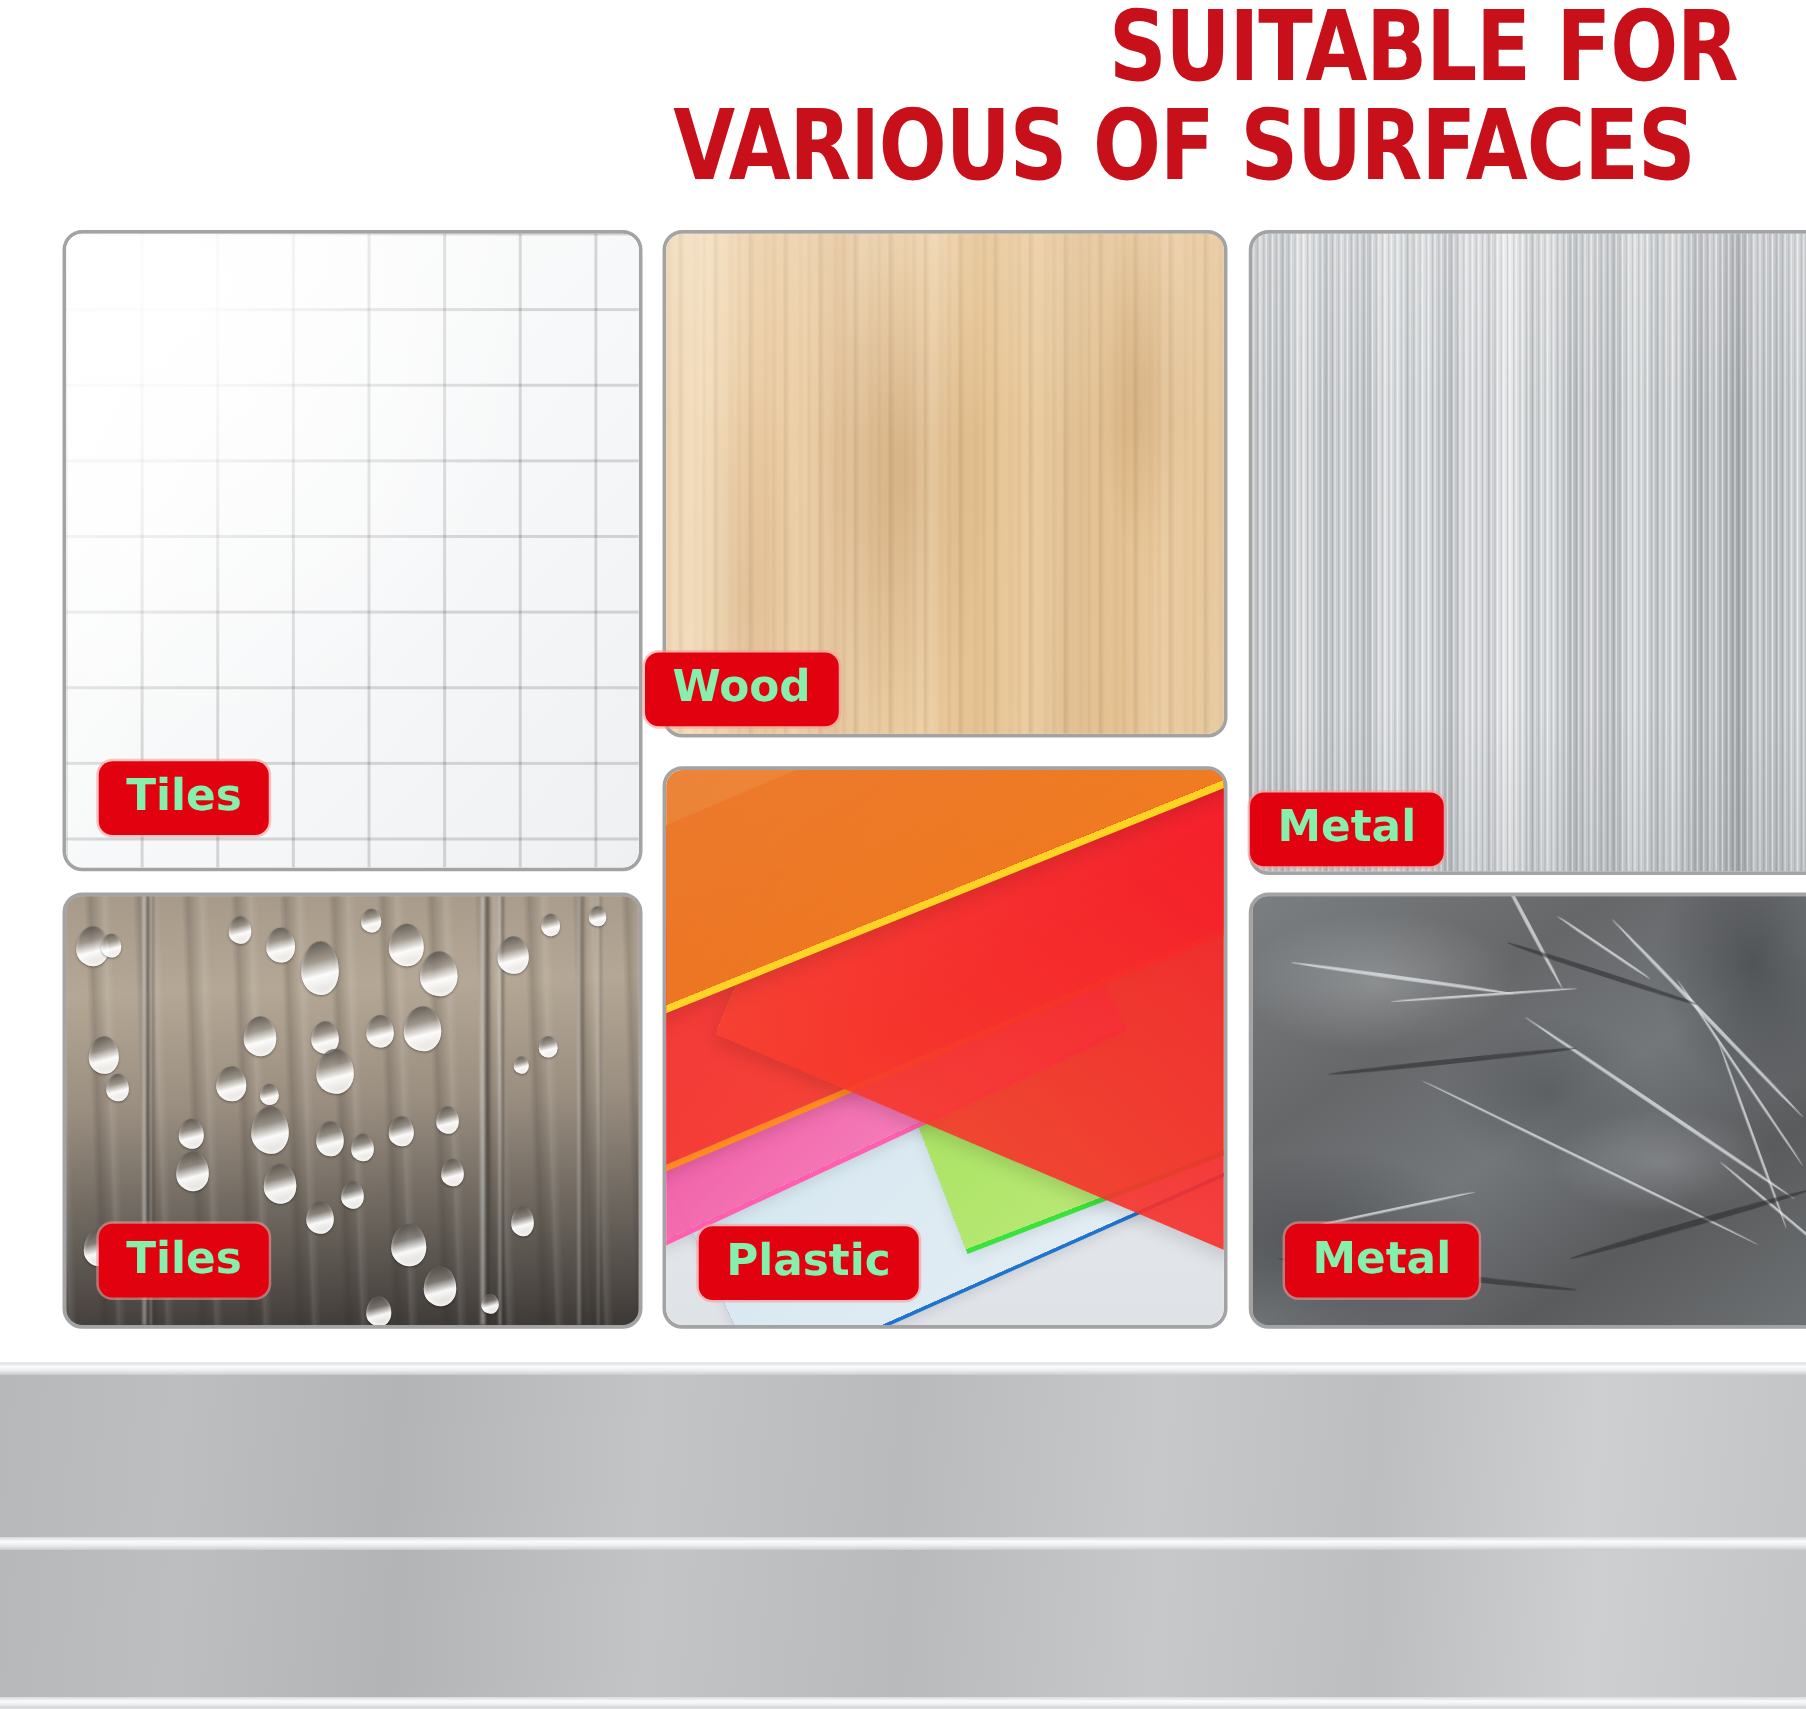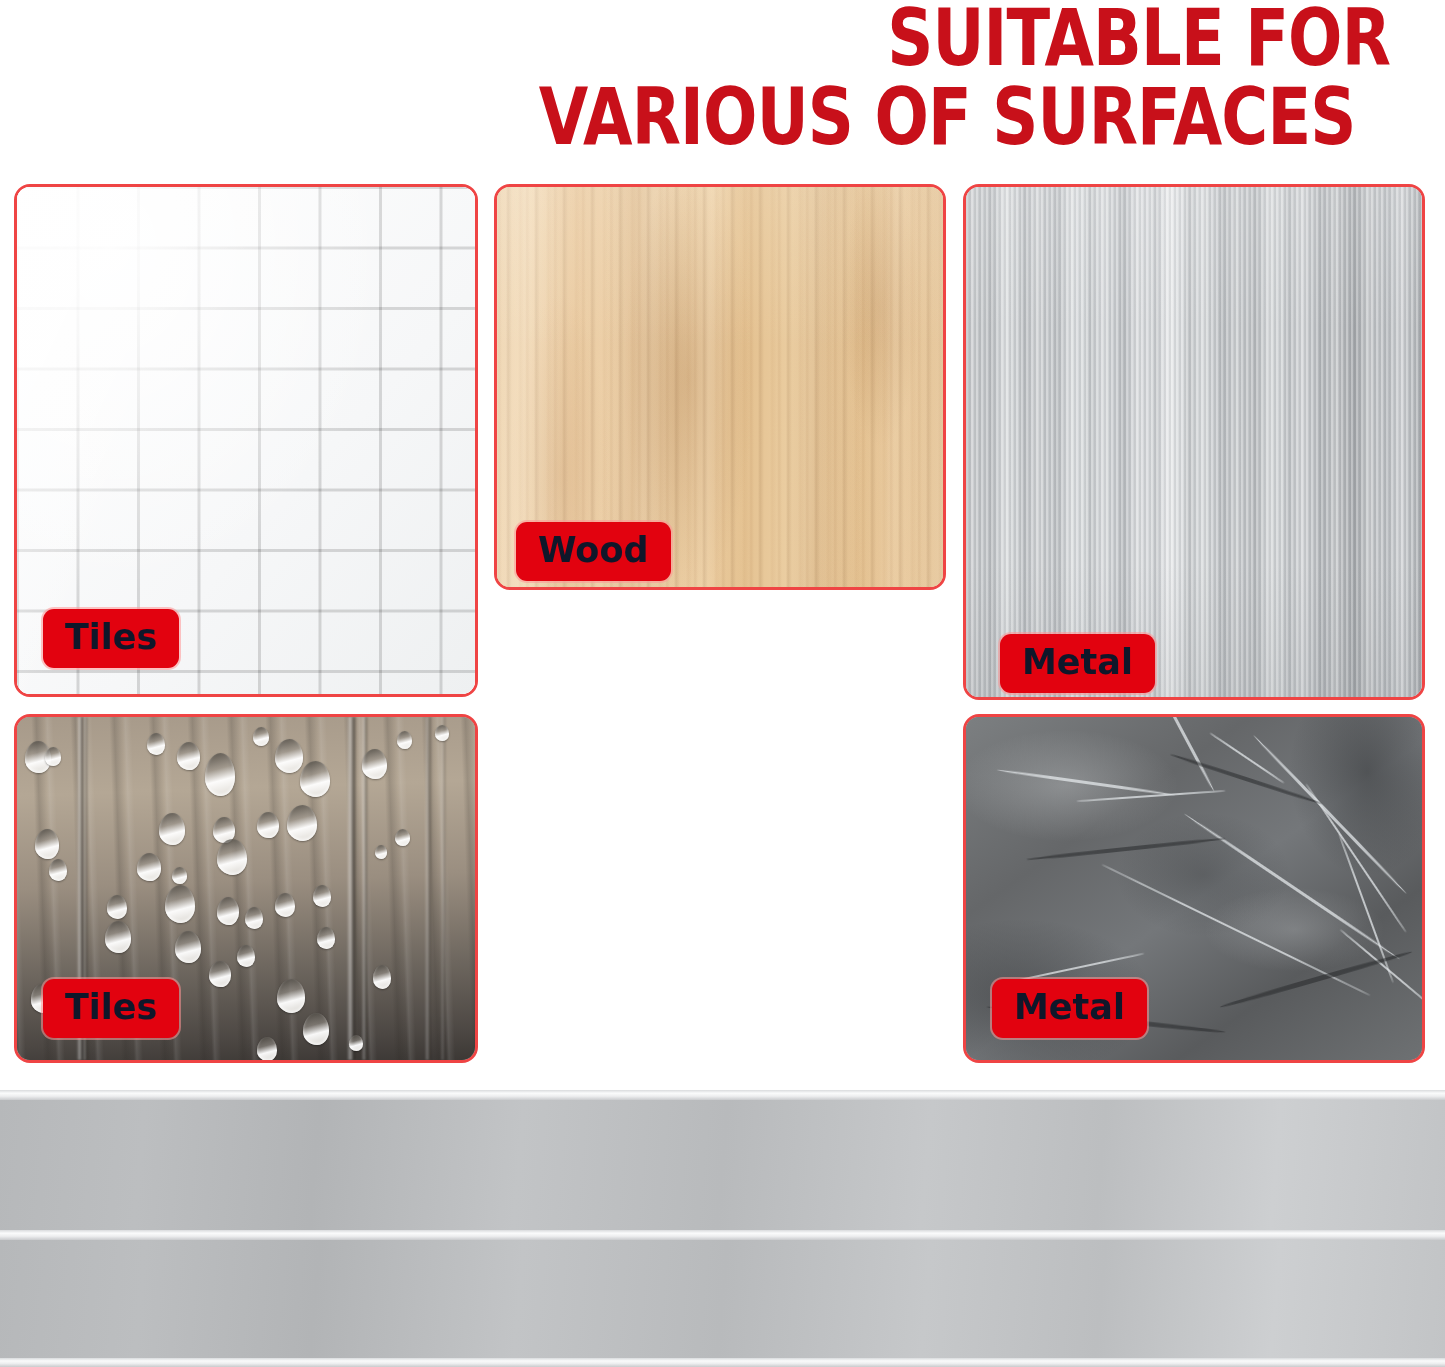--- a/index.html
+++ b/index.html
@@ -27,31 +27,32 @@
     transform:scaleX(0.82);
     transform-origin:center center;
     white-space:nowrap;
   }
   .title-line.l1{ font-size:78px; }
   .title-line.l2{ font-size:78px; margin-top:6px; }
 
   
   .panel{
     position:absolute;
-    border:3px solid #ef4444;
+    border:3px solid #a3a3a3;
     border-radius:16px;
     overflow:hidden;
     background:#fff;
+    margin-left:36px;
   }
   .panel .tex{ position:absolute; inset:0; }
 
   .badge{
     position:absolute;
     background:#E2020F;
-    color:#0f172a;
+    color:#86efac;
     font-family:"DejaVu Sans", sans-serif;
     font-weight:700;
     font-size:35px;
     line-height:1;
     border-radius:11px;
     padding:11px 22px 13px 22px;
     white-space:nowrap;
     box-shadow:0 0 0 2px rgba(255,150,150,0.55);
     z-index:5;
   }
@@ -232,20 +233,57 @@
       <div class="drop" style="left:260px; top:262px; width:28px; height:34px;"></div>
       <div class="drop" style="left:356px; top:248px; width:18px; height:24px;"></div>
       <div class="drop" style="left:14px;  top:266px; width:24px; height:30px;"></div>
       <div class="drop" style="left:286px; top:296px; width:26px; height:32px;"></div>
       <div class="drop" style="left:240px; top:320px; width:20px; height:24px;"></div>
       <div class="drop" style="left:332px; top:318px; width:14px; height:16px;"></div>
     </div>
     <div class="badge" style="left:26px; bottom:22px;">Tiles</div>
   </div>
 
+  <div class="panel" style="left:494px; top:613px; width:452px; height:450px;">
+    <div class="tex tex-plastic">
+
+      <div class="sheet" style="left:-40px; top:232px; width:560px; height:280px;
+           background:linear-gradient(160deg, rgba(205,228,240,0.92), rgba(232,240,245,0.9));
+           transform:rotate(-24deg); transform-origin:left top;
+           box-shadow:0 3px 0 #1F74D0, 0 5px 10px rgba(0,0,0,0.12);"></div>
+
+      <div class="sheet" style="left:150px; top:150px; width:520px; height:250px;
+           background:linear-gradient(160deg, rgba(150,222,60,0.88), rgba(190,236,110,0.82));
+           transform:rotate(-21deg); transform-origin:left top;
+           box-shadow:0 4px 0 #3BE23B, 0 6px 12px rgba(0,0,0,0.10);"></div>
+
+      <div class="sheet" style="left:-120px; top:178px; width:430px; height:230px;
+           background:linear-gradient(160deg, rgba(242,42,140,0.90), rgba(250,118,180,0.84));
+           transform:rotate(-25deg); transform-origin:left top;
+           box-shadow:0 4px 0 #FF5FAE, 0 6px 12px rgba(0,0,0,0.12);"></div>
+
+      <div class="sheet" style="left:-160px; top:112px; width:740px; height:250px;
+           background:linear-gradient(160deg, rgba(240,30,30,0.93), rgba(248,82,52,0.88));
+           transform:rotate(-23deg); transform-origin:left top;
+           box-shadow:0 5px 0 #FF8A1F, 0 8px 14px rgba(0,0,0,0.14);"></div>
+
+      <div class="sheet" style="left:180px; top:-120px; width:520px; height:360px;
+           background:linear-gradient(200deg, rgba(244,18,40,0.94), rgba(246,60,44,0.9));
+           transform:rotate(23deg); transform-origin:left top;
+           box-shadow:0 -4px 0 #FFD21E, 0 6px 14px rgba(0,0,0,0.12);"></div>
+
+      <div class="sheet" style="left:-210px; top:-180px; width:580px; height:420px;
+           background:linear-gradient(150deg, rgba(228,96,14,0.95), rgba(240,130,30,0.92));
+           transform:rotate(-22deg); transform-origin:left top;
+           box-shadow:0 6px 0 #FFD21E, 0 10px 16px rgba(0,0,0,0.14);"></div>
+      <div class="sheet" style="left:0; top:0; right:0; bottom:0; width:100%; height:100%;
+           background:linear-gradient(150deg, rgba(255,255,255,0.10), rgba(255,255,255,0) 45%);"></div>
+    </div>
+    <div class="badge" style="left:26px; bottom:20px;">Plastic</div>
+  </div>
 
   <div class="panel" style="left:963px; top:714px; width:462px; height:349px;">
     <div class="tex tex-marble">
       <div class="vein" style="left:30px;  top:64px;  width:180px; height:3px; transform:rotate(8deg);"></div>
       <div class="vein" style="left:110px; top:78px;  width:150px; height:2px; transform:rotate(-4deg);"></div>
       <div class="vein" style="left:160px; top:20px;  width:120px; height:3px; transform:rotate(62deg);"></div>
       <div class="vein" style="left:236px; top:40px;  width:90px;  height:2px; transform:rotate(34deg);"></div>
       <div class="vein" style="left:254px; top:96px;  width:220px; height:3px; transform:rotate(46deg);"></div>
       <div class="vein" style="left:300px; top:140px; width:180px; height:2px; transform:rotate(56deg);"></div>
       <div class="vein" style="left:196px; top:168px; width:260px; height:3px; transform:rotate(34deg);"></div>

